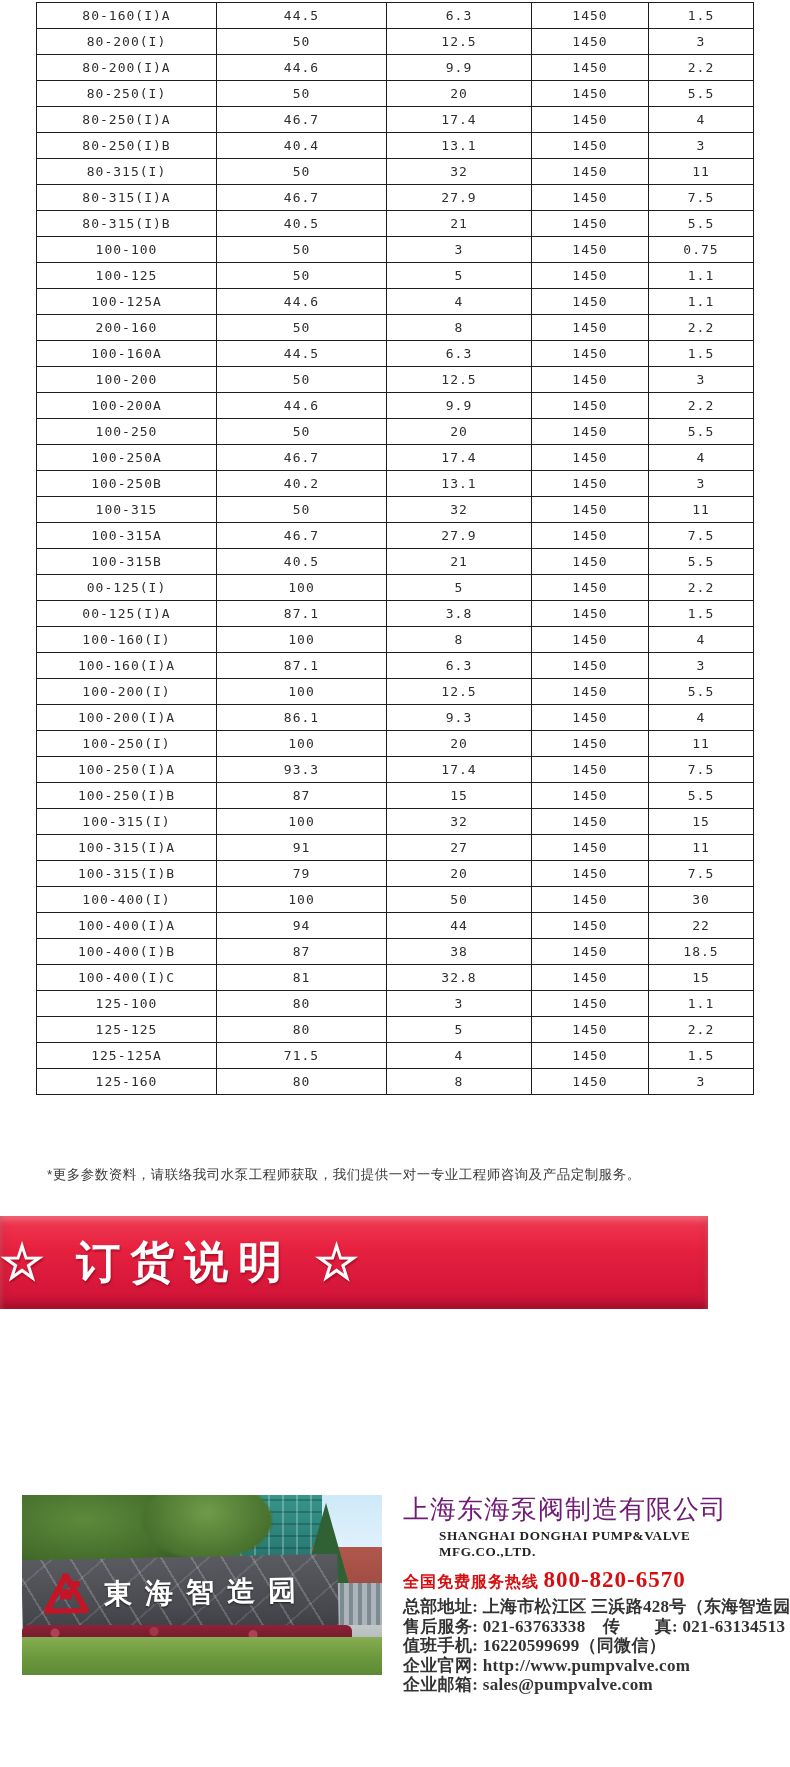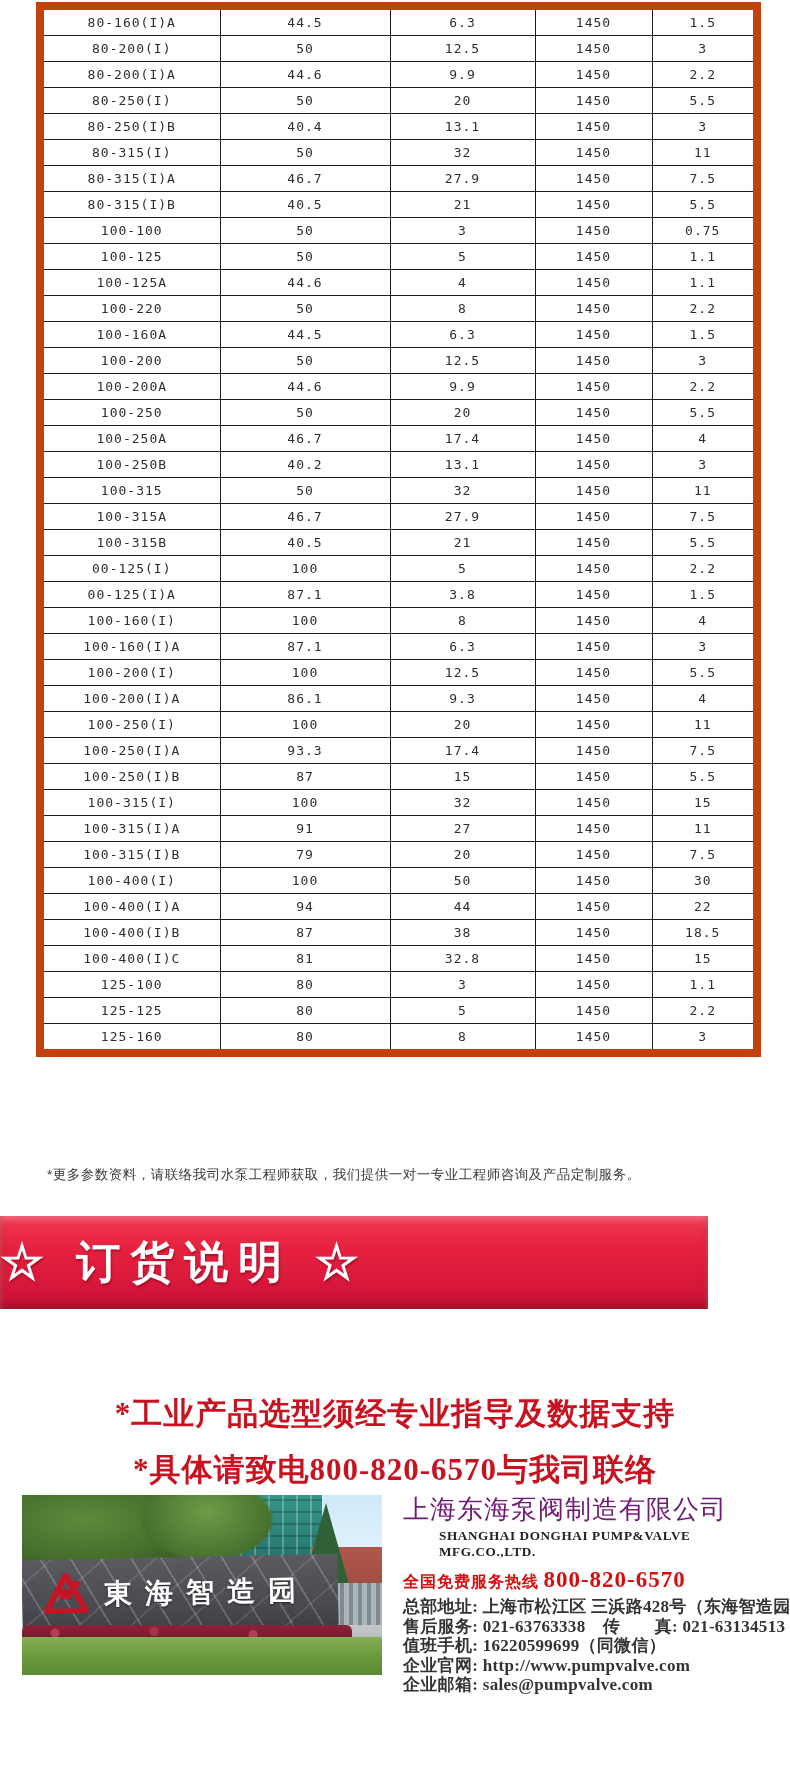--- a/index.html
+++ b/index.html
@@ -5,21 +5,21 @@
   html,body{margin:0;padding:0;background:#ffffff;}
   .page{position:relative;width:790px;height:1767px;background:#fff;overflow:hidden;
         font-family:"Liberation Sans",sans-serif;}
 
   
   .spec-table{position:absolute;top:2px;left:36px;border-collapse:collapse;
               table-layout:fixed;width:717px;}
   .spec-table td{border:1px solid #1d1d1d;height:25px;text-align:center;
                  font-family:"DejaVu Sans Mono",monospace;font-size:13px;color:#2e2e2e;
                  letter-spacing:1px;padding:0;}
-  .spec-table{border:8px solid #c2410c;}
+  .spec-table{border:1px solid #c2410c;}
   .col-model{width:180px;} .col-flow{width:170px;} .col-head{width:145px;}
   .col-speed{width:117px;} .col-power{width:105px;}
 
   
   .footnote{position:absolute;top:1166px;left:47px;width:700px;
             font-size:13.5px;color:#3a3a3a;letter-spacing:0.5px;}
 
   
   .order-banner{position:absolute;top:1216px;left:0;width:708px;height:93px;
       background:linear-gradient(180deg,#f03a52 0%,#e6213f 35%,#d5163a 80%,#c41334 100%);
@@ -126,20 +126,27 @@
           <td>2.2</td>
         </tr>
         <tr>
           <td>80-250(I)</td>
           <td>50</td>
           <td>20</td>
           <td>1450</td>
           <td>5.5</td>
         </tr>
         <tr>
+          <td>80-250(I)A</td>
+          <td>46.7</td>
+          <td>17.4</td>
+          <td>1450</td>
+          <td>4</td>
+        </tr>
+        <tr>
           <td>80-250(I)B</td>
           <td>40.4</td>
           <td>13.1</td>
           <td>1450</td>
           <td>3</td>
         </tr>
         <tr>
           <td>80-315(I)</td>
           <td>50</td>
           <td>32</td>
@@ -175,21 +182,21 @@
           <td>1.1</td>
         </tr>
         <tr>
           <td>100-125A</td>
           <td>44.6</td>
           <td>4</td>
           <td>1450</td>
           <td>1.1</td>
         </tr>
         <tr>
-          <td>100-220</td>
+          <td>200-160</td>
           <td>50</td>
           <td>8</td>
           <td>1450</td>
           <td>2.2</td>
         </tr>
         <tr>
           <td>100-160A</td>
           <td>44.5</td>
           <td>6.3</td>
           <td>1450</td>
@@ -371,39 +378,42 @@
           <td>1.1</td>
         </tr>
         <tr>
           <td>125-125</td>
           <td>80</td>
           <td>5</td>
           <td>1450</td>
           <td>2.2</td>
         </tr>
         <tr>
+          <td>125-125A</td>
+          <td>71.5</td>
+          <td>4</td>
+          <td>1450</td>
+          <td>1.5</td>
+        </tr>
+        <tr>
           <td>125-160</td>
           <td>80</td>
           <td>8</td>
           <td>1450</td>
           <td>3</td>
         </tr>
       </tbody>
   </table>
 
   <div class="footnote">*更多参数资料，请联络我司水泵工程师获取，我们提供一对一专业工程师咨询及产品定制服务。</div>
 
   <div class="order-banner">
     <span class="title">☆ 订货说明 ☆</span>
   </div>
 
-  <div class="order-notes">
-    <div class="note">*工业产品选型须经专业指导及数据支持</div>
-    <div class="note">*具体请致电800-820-6570与我司联络</div>
-  </div>
 
   <div class="footer">
 
     <div class="photo">
       <div class="ph-tree-l"></div>
       <div class="ph-glass"></div>
       <div class="ph-tree-m"></div>
       <div class="ph-building-r"></div>
       <div class="ph-conifer"></div>
       <div class="ph-gate"></div>

